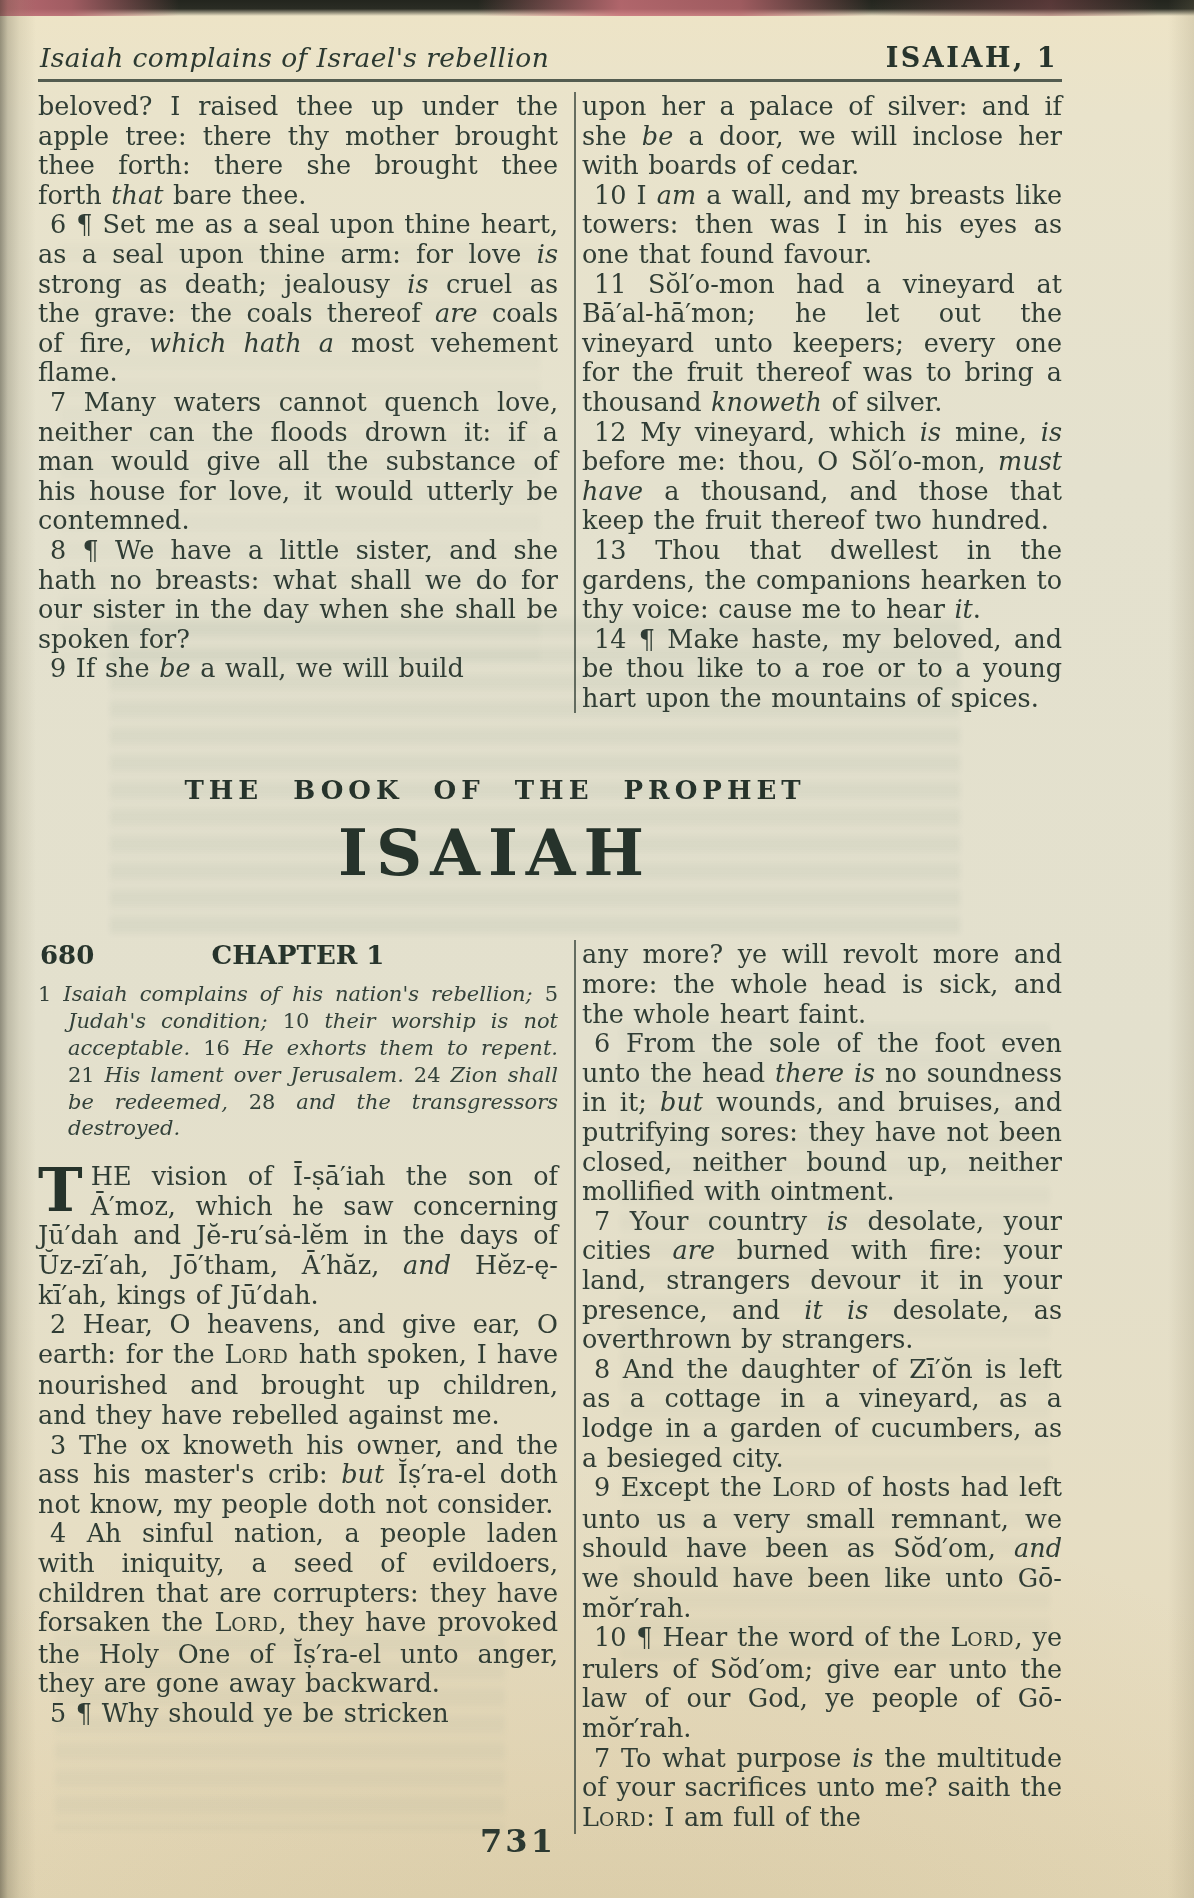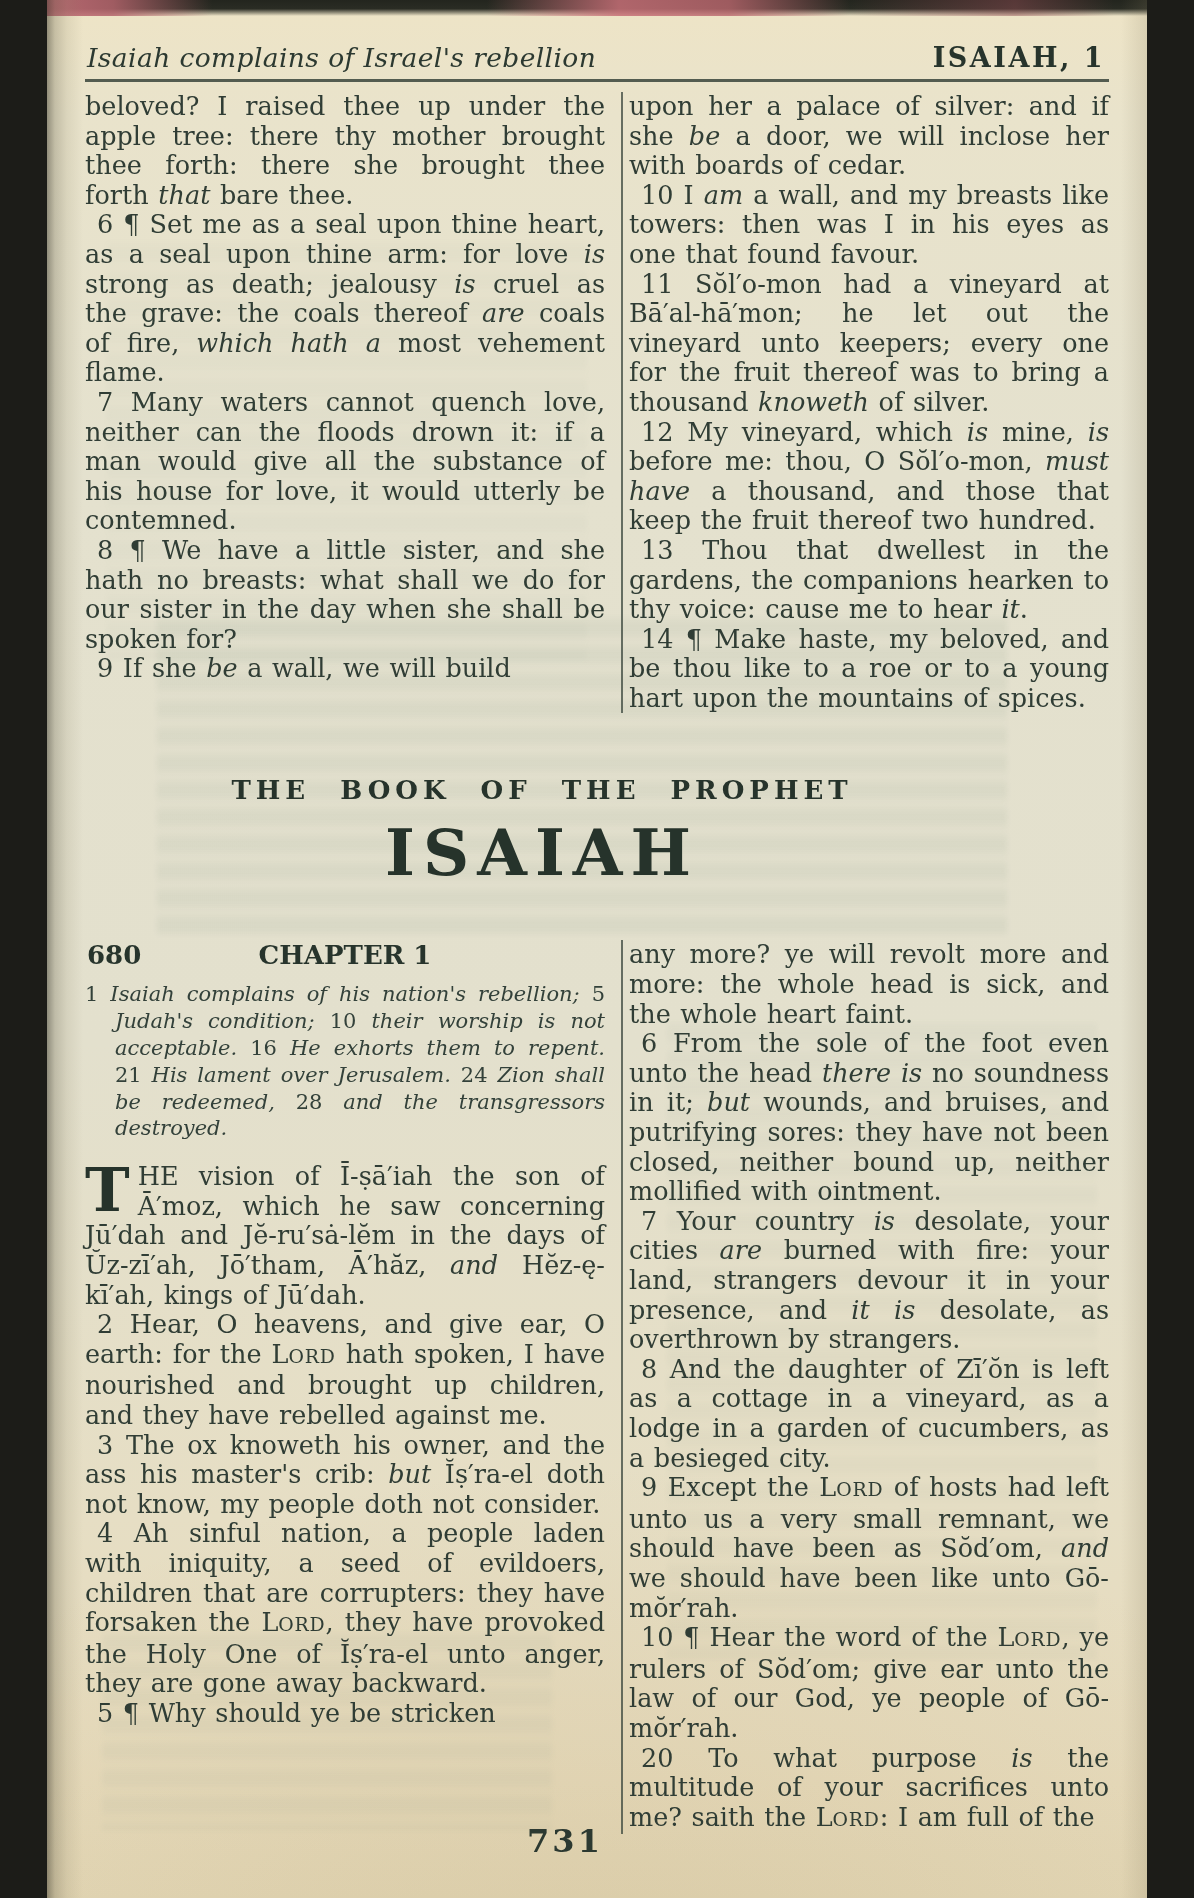--- a/index.html
+++ b/index.html
@@ -1,19 +1,19 @@
 <!DOCTYPE html>
 <html><head>
 <meta charset="utf-8">
 <style>
   * { box-sizing: border-box; }
   html, body { margin:0; padding:0; background:#1c1c18; }
 
   .page {
-    position:relative; width:1100px; height:1898px; margin:0 auto; overflow:hidden;
+    position:relative; width:1194px; height:1898px; margin:0 auto; overflow:hidden;
     font-family:"DejaVu Serif","Liberation Serif",serif; color:#303d35;
     background:
       radial-gradient(130% 55% at 50% 110%, rgba(150,120,60,0.14), transparent 60%),
       linear-gradient(180deg,#eee4c6 0%,#e9e3cb 6%,#e4e1ce 25%,#e3e0cd 55%,#e6dec4 80%,#e6dabb 94%,#e3d7b6 100%);
     text-decoration: underline;
   }
 
   .top-edge {
     position:absolute; top:0; left:0; width:100%; height:16px;
     background:
@@ -137,19 +137,19 @@
             <p class="para v"><span>5 ¶ Why should ye be stricken</span></p>
           </div>
       </div>
       <div class="col-r">
           <p class="para cont"><span>any more? ye will revolt more and more: the whole head is sick, and the whole heart faint.</span></p>
           <p class="para v"><span>6 From the sole of the foot even unto the head </span><span class="seg-i">there is</span><span> no soundness in it; </span><span class="seg-i">but</span><span> wounds, and bruises, and putrifying sores: they have not been closed, neither bound up, neither mollified with ointment.</span></p>
           <p class="para v"><span>7 Your country </span><span class="seg-i">is</span><span> desolate, your cities </span><span class="seg-i">are</span><span> burned with fire: your land, strangers devour it in your presence, and </span><span class="seg-i">it is</span><span> desolate, as overthrown by strangers.</span></p>
           <p class="para v"><span>8 And the daughter of Zī′ŏn is left as a cottage in a vineyard, as a lodge in a garden of cucumbers, as a besieged city.</span></p>
           <p class="para v"><span>9 Except the L</span><span class="seg-sc">ORD</span><span> of hosts had left unto us a very small remnant, we should have been as Sŏd′om, </span><span class="seg-i">and</span><span> we should have been like unto Gō-mŏr′rah.</span></p>
           <p class="para v"><span>10 ¶ Hear the word of the L</span><span class="seg-sc">ORD</span><span>, ye rulers of Sŏd′om; give ear unto the law of our God, ye people of Gō-mŏr′rah.</span></p>
-          <p class="para v"><span>20 To what purpose </span><span class="seg-i">is</span><span> the multitude of your sacrifices unto me? saith the L</span><span class="seg-sc">ORD</span><span>: I am full of the</span></p>
+          <p class="para v"><span>7 To what purpose </span><span class="seg-i">is</span><span> the multitude of your sacrifices unto me? saith the L</span><span class="seg-sc">ORD</span><span>: I am full of the</span></p>
         </div>
     </div>
 
     <div class="page-number">731</div>
   </div>
 </div>
 
 </body></html>

